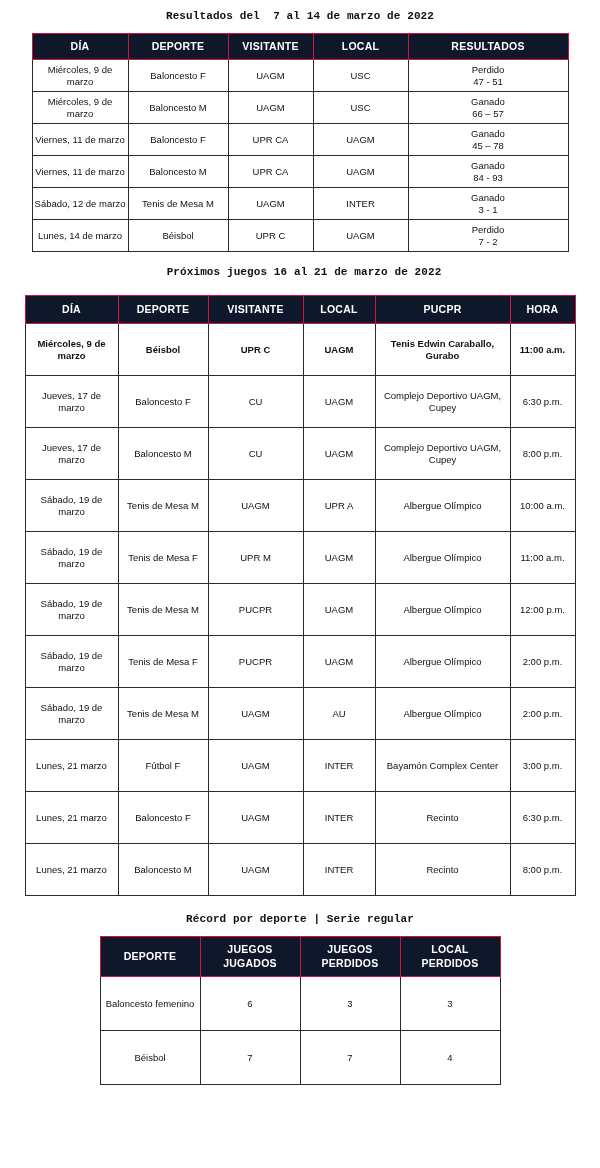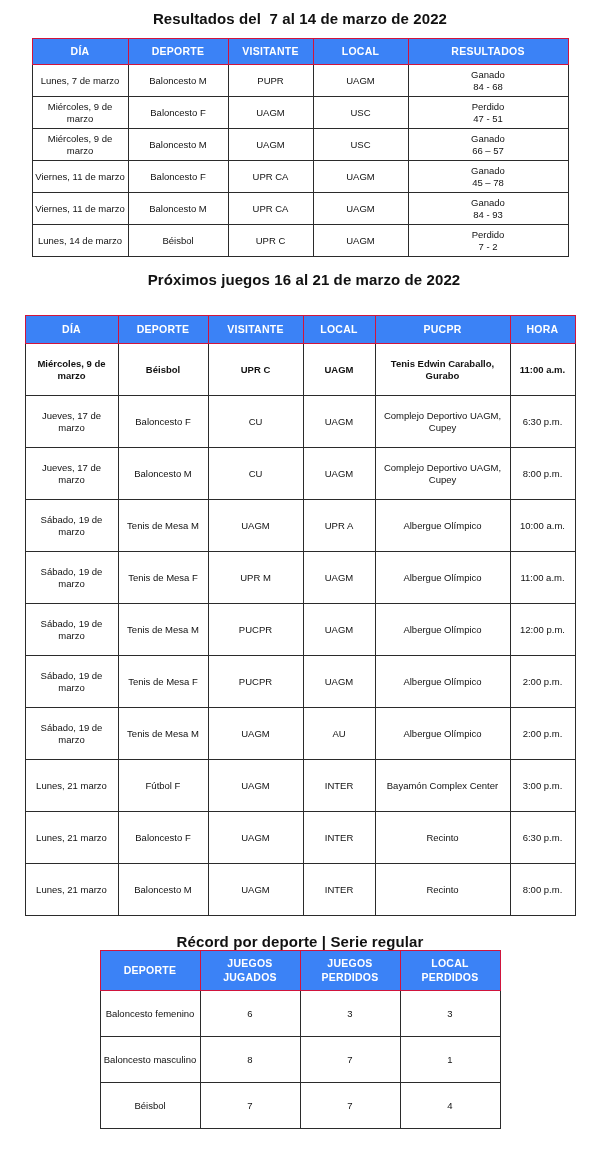--- a/index.html
+++ b/index.html
@@ -18,50 +18,51 @@
   }
 
   .page {
     width: 600px;
     position: relative;
   }
 
   .section-title {
     text-align: center;
     font-weight: bold;
-    font-size: 15px;
+    font-size: 11px;
     color: #111111;
     letter-spacing: 0.1px;
     white-space: pre;
+    font-family: Liberation Mono, monospace;
   }
 
   #title-results   { margin-top: 10px; margin-bottom: 11px; }
-  #title-upcoming  { margin-top: 14px; margin-bottom: 27px; padding-left: 8px; }
-  #title-record    { margin-top: 17px; margin-bottom: 0; }
+  #title-upcoming  { margin-top: 14px; margin-bottom: 17px; padding-left: 8px; }
+  #title-record    { margin-top: 17px; margin-bottom: 11px; }
 
   table.sheet {
     border-collapse: collapse;
     table-layout: fixed;
     background: #ffffff;
   }
 
   table.sheet td,
   table.sheet th {
     border: 1px solid #2b2b2b;
     text-align: center;
     vertical-align: middle;
     padding: 3px 2px;
     font-size: 9.5px;
     line-height: 1.28;
     color: #111111;
     word-wrap: break-word;
   }
 
   table.sheet thead th {
-    background: #3b82f6;
+    background: #0f172a;
     color: #ffffff;
     font-weight: bold;
     font-size: 10.5px;
     letter-spacing: 0.25px;
     border-color: #D0143C;
     padding: 6px 2px;
   }
 
   
   #table-results {
@@ -93,21 +94,21 @@
   #table-upcoming tbody tr.highlight td {
     font-weight: bold;
   }
 
   
   #table-record {
     width: 400px;
     margin: 0 auto;
   }
   #table-record thead th { height: 34px; }
-  #table-record tbody td { height: 46px; }
+  #table-record tbody td { height: 54px; }
   #table-record col.c-deporte  { width: 100px; }
   #table-record col.c-jugados  { width: 100px; }
   #table-record col.c-ganados  { width: 100px; }
   #table-record col.c-perdidos { width: 100px; }
 
   .cell-text { white-space: pre-line; display: block; }
 </style>
 </head>
 <body>
 
@@ -128,38 +129,20 @@
         <th>DÍA</th>
         <th>DEPORTE</th>
         <th>VISITANTE</th>
         <th>LOCAL</th>
         <th>RESULTADOS</th>
       </tr>
     </thead>
     <tbody id="results-body">
         <tr>
           <td>
-            <span class="cell-text">Lunes, 7 de marzo</span>
-          </td>
-          <td>
-            <span class="cell-text">Baloncesto M</span>
-          </td>
-          <td>
-            <span class="cell-text">PUPR</span>
-          </td>
-          <td>
-            <span class="cell-text">UAGM</span>
-          </td>
-          <td>
-            <span class="cell-text">Ganado
-84 - 68</span>
-          </td>
-        </tr>
-        <tr>
-          <td>
             <span class="cell-text">Miércoles, 9 de marzo</span>
           </td>
           <td>
             <span class="cell-text">Baloncesto F</span>
           </td>
           <td>
             <span class="cell-text">UAGM</span>
           </td>
           <td>
             <span class="cell-text">USC</span>
@@ -214,20 +197,38 @@
           </td>
           <td>
             <span class="cell-text">UPR CA</span>
           </td>
           <td>
             <span class="cell-text">UAGM</span>
           </td>
           <td>
             <span class="cell-text">Ganado
 84 - 93</span>
+          </td>
+        </tr>
+        <tr>
+          <td>
+            <span class="cell-text">Sábado, 12 de marzo</span>
+          </td>
+          <td>
+            <span class="cell-text">Tenis de Mesa M</span>
+          </td>
+          <td>
+            <span class="cell-text">UAGM</span>
+          </td>
+          <td>
+            <span class="cell-text">INTER</span>
+          </td>
+          <td>
+            <span class="cell-text">Ganado
+3 - 1</span>
           </td>
         </tr>
         <tr>
           <td>
             <span class="cell-text">Lunes, 14 de marzo</span>
           </td>
           <td>
             <span class="cell-text">Béisbol</span>
           </td>
           <td>
@@ -516,34 +517,20 @@
           </td>
           <td>
             <span class="cell-text">3</span>
           </td>
           <td>
             <span class="cell-text">3</span>
           </td>
         </tr>
         <tr>
           <td>
-            <span class="cell-text">Baloncesto masculino</span>
-          </td>
-          <td>
-            <span class="cell-text">8</span>
-          </td>
-          <td>
-            <span class="cell-text">7</span>
-          </td>
-          <td>
-            <span class="cell-text">1</span>
-          </td>
-        </tr>
-        <tr>
-          <td>
             <span class="cell-text">Béisbol</span>
           </td>
           <td>
             <span class="cell-text">7</span>
           </td>
           <td>
             <span class="cell-text">7</span>
           </td>
           <td>
             <span class="cell-text">4</span>

